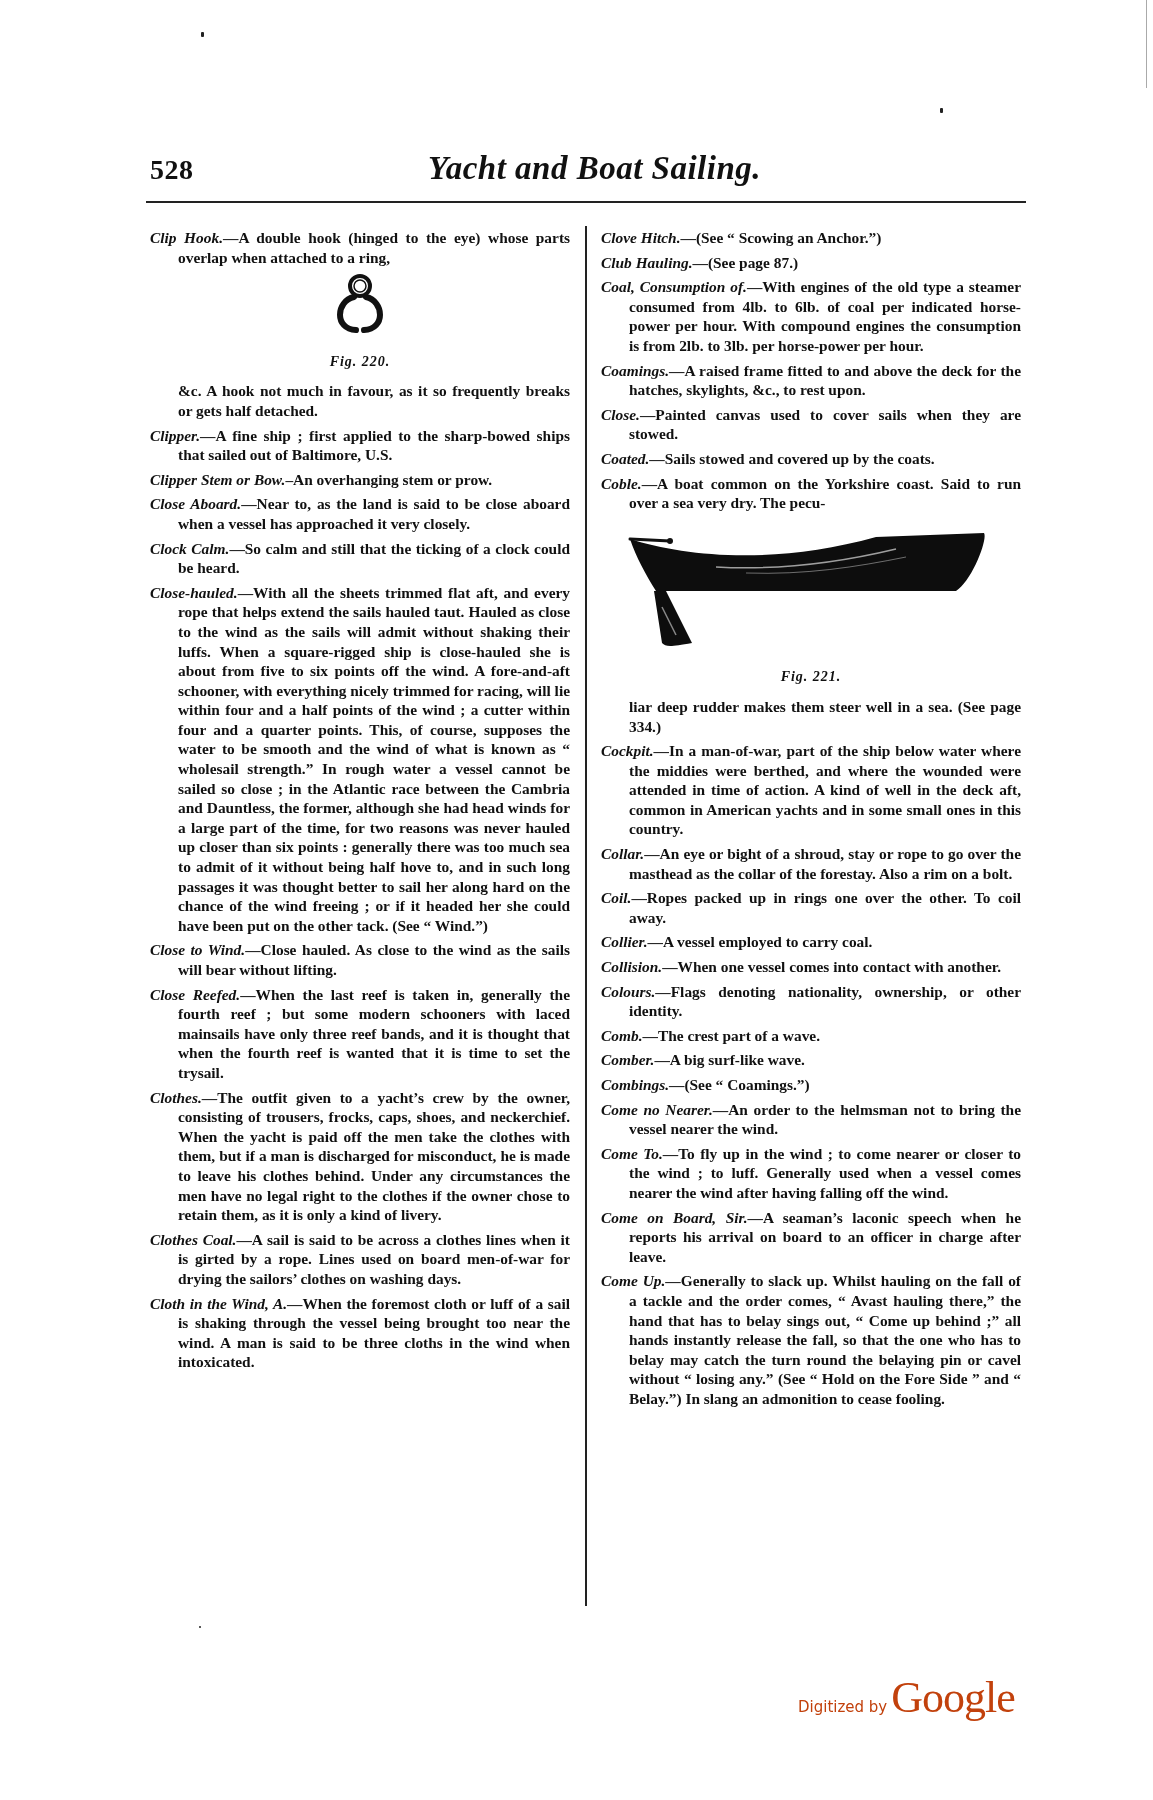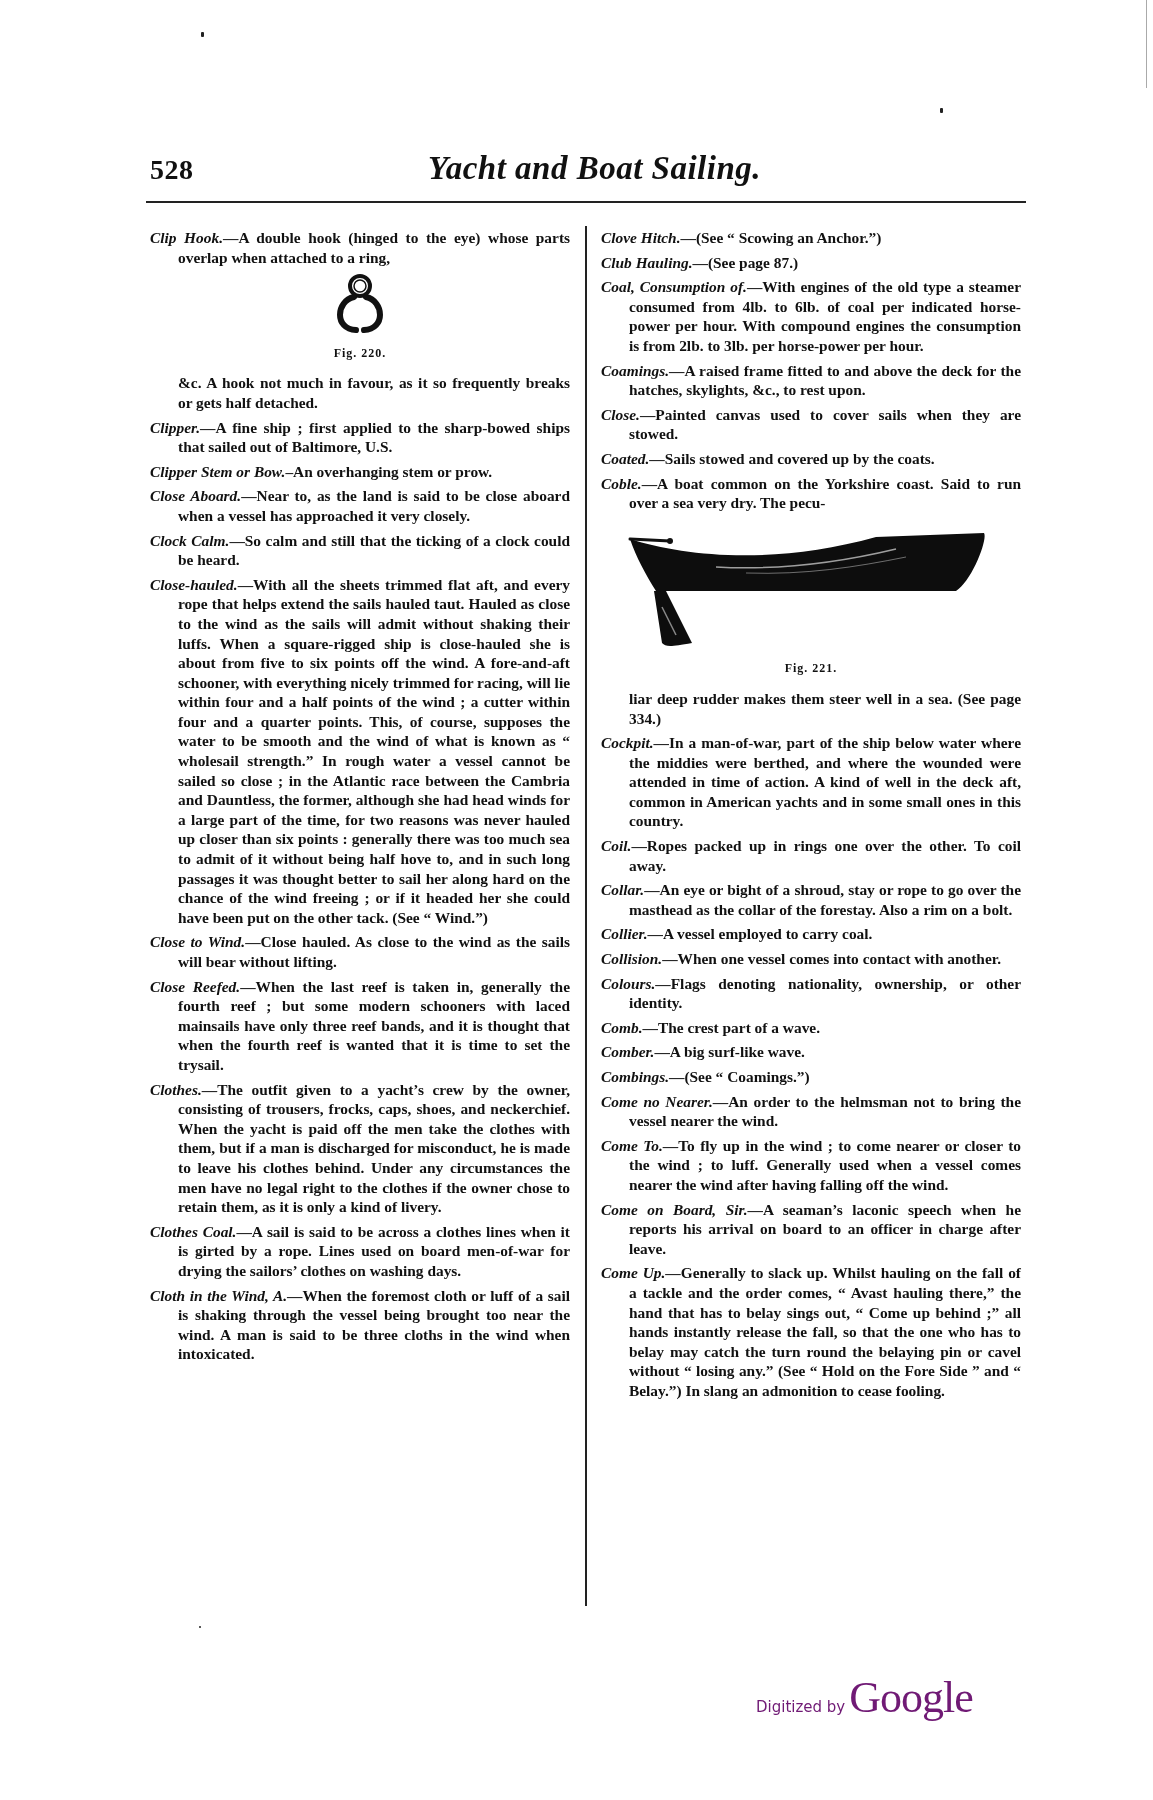--- a/index.html
+++ b/index.html
@@ -15,22 +15,22 @@
   .head-rule { position: absolute; left: 146px; top: 201px; width: 880px; height: 2px; background: #222; }
   .col { position: absolute; top: 228px; width: 420px; font-family: "Liberation Serif", serif;
          font-weight: bold; font-size: 15.4px; line-height: 19.6px; text-align: justify; }
   .col-left { left: 150px; }
   .col-right { left: 601px; }
   .col-divider { position: absolute; left: 585px; top: 226px; width: 1.5px; height: 1380px; background: #222; }
   .entry { margin: 0 0 5px 0; padding-left: 28px; text-indent: -28px; }
   .entry .term { font-style: italic; }
   .cont { margin: 0 0 5px 0; padding-left: 28px; }
   .figure { text-align: center; margin: 6px 0 10px 0; }
-  .fig-caption { font-size: 12px; letter-spacing: 1px; font-weight: bold; display: block; margin-top: 4px; }
-  .watermark { position: absolute; left: 756px; top: 1672px; color: #701a75; }
+  .fig-caption { font-size: 14px; letter-spacing: 1px; font-weight: bold; display: block; margin-top: 12px; font-style: italic; }
+  .watermark { position: absolute; left: 798px; top: 1672px; color: #c2410c; }
   .wm-small { font-family: "DejaVu Sans", sans-serif; font-size: 15px; vertical-align: baseline; }
   .wm-big { font-family: "Liberation Serif", serif; font-size: 44px; letter-spacing: -1px; margin-left: 4px; }
 </style>
 </head>
 <body>
 
 <div class="speck" style="left:201px; top:32px;"></div>
 <div class="speck" style="left:940px; top:108px;"></div>
 <div class="edge-line"></div>
 
@@ -85,22 +85,22 @@
       <path d="M90 36 C 160 40, 220 30, 270 18" stroke="#fff" stroke-width="1.5" fill="none" opacity="0.6"></path>
       <path d="M120 42 C 180 44, 230 36, 280 26" stroke="#fff" stroke-width="1" fill="none" opacity="0.4"></path>
       <path d="M28 60 L 36 112 C 40 116, 44 116, 66 112 L 40 60 Z" fill="#0d0d0d"></path>
       <path d="M36 76 L 50 104" stroke="#fff" stroke-width="1.5" opacity="0.5"></path>
     </svg>
     <span class="fig-caption">Fig. 221.</span>
   </div>
 
   <p class="cont">liar deep rudder makes them steer well in a sea. (See page 334.)</p>
   <p class="entry"><span class="term">Cockpit.</span><span>—In a man-of-war, part of the ship below water where the middies were berthed, and where the wounded were attended in time of action. A kind of well in the deck aft, common in American yachts and in some small ones in this country.</span></p>
+  <p class="entry"><span class="term">Collar.</span><span>—An eye or bight of a shroud, stay or rope to go over the masthead as the collar of the forestay. Also a rim on a bolt.</span></p>
   <p class="entry"><span class="term">Coil.</span><span>—Ropes packed up in rings one over the other. To coil away.</span></p>
-  <p class="entry"><span class="term">Collar.</span><span>—An eye or bight of a shroud, stay or rope to go over the masthead as the collar of the forestay. Also a rim on a bolt.</span></p>
   <p class="entry"><span class="term">Collier.</span><span>—A vessel employed to carry coal.</span></p>
   <p class="entry"><span class="term">Collision.</span><span>—When one vessel comes into contact with another.</span></p>
   <p class="entry"><span class="term">Colours.</span><span>—Flags denoting nationality, ownership, or other identity.</span></p>
   <p class="entry"><span class="term">Comb.</span><span>—The crest part of a wave.</span></p>
   <p class="entry"><span class="term">Comber.</span><span>—A big surf-like wave.</span></p>
   <p class="entry"><span class="term">Combings.</span><span>—(See “ Coamings.”)</span></p>
   <p class="entry"><span class="term">Come no Nearer.</span><span>—An order to the helmsman not to bring the vessel nearer the wind.</span></p>
   <p class="entry"><span class="term">Come To.</span><span>—To fly up in the wind ; to come nearer or closer to the wind ; to luff. Generally used when a vessel comes nearer the wind after having falling off the wind.</span></p>
   <p class="entry"><span class="term">Come on Board, Sir.</span><span>—A seaman’s laconic speech when he reports his arrival on board to an officer in charge after leave.</span></p>
   <p class="entry"><span class="term">Come Up.</span><span>—Generally to slack up. Whilst hauling on the fall of a tackle and the order comes, “ Avast hauling there,” the hand that has to belay sings out, “ Come up behind ;” all hands instantly release the fall, so that the one who has to belay may catch the turn round the belaying pin or cavel without “ losing any.” (See “ Hold on the Fore Side ” and “ Belay.”) In slang an admonition to cease fooling.</span></p>

